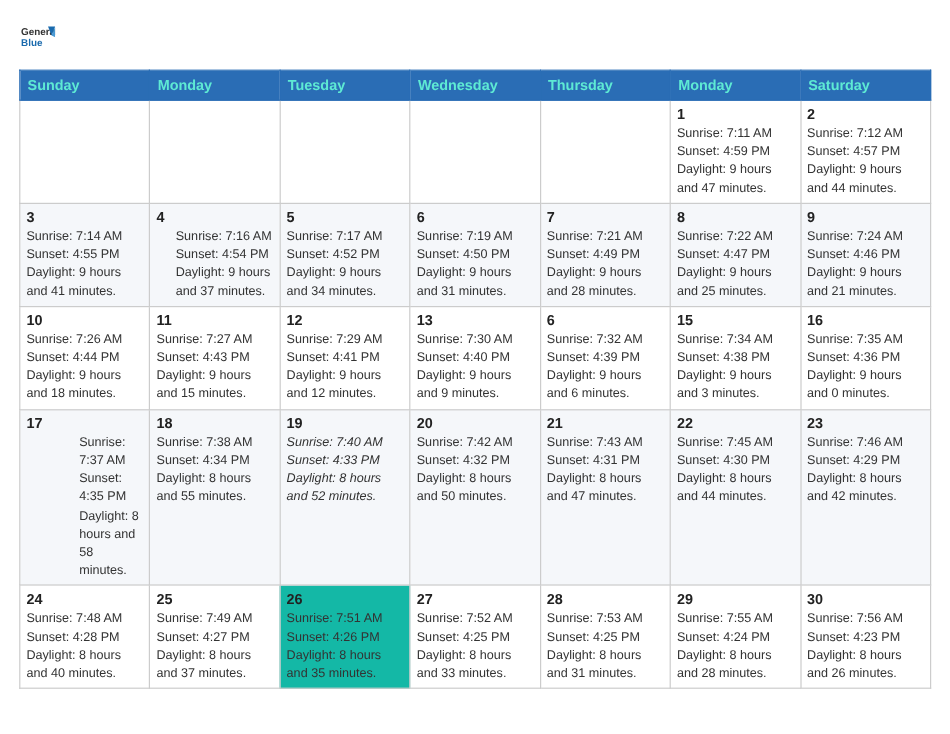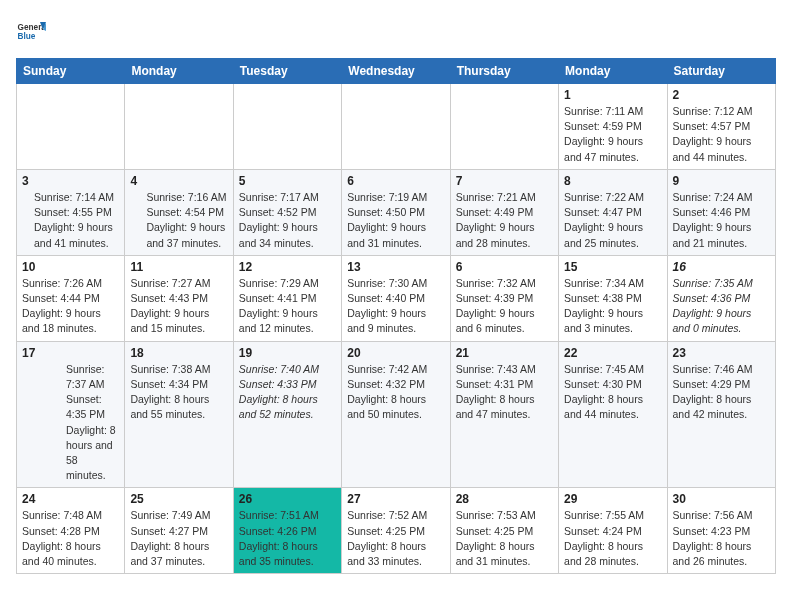--- a/index.html
+++ b/index.html
@@ -44,21 +44,21 @@
       font-size: 15px;
       color: #555;
     }
     .calendar {
       width: 100%;
       border-collapse: collapse;
       font-size: 11px;
     }
     .calendar th {
       background-color: #2a6db5;
-      color: #ffffff;
+      color: #5eead4;
       text-align: left;
       padding: 5px 6px;
       font-size: 12px;
       font-weight: bold;
       border: 1px solid #2a6db5;
     }
     .calendar td {
       border: 1px solid #ccc;
       vertical-align: top;
       padding: 4px 5px;
@@ -140,21 +140,21 @@
         <td style="background: rgb(255, 255, 255);">
           <div class="day-number">2</div>
           <div class="day-info" style="white-space: pre-line;">Sunrise: 7:12 AM
 Sunset: 4:57 PM
 Daylight: 9 hours and 44 minutes.</div>
         </td>
       </tr>
       <tr>
         <td style="background: rgb(245, 247, 250);">
           <div class="day-number">3</div>
-          <div class="day-info" style="white-space: pre-line; margin-left: 12px;">Sunrise: 7:14 AM
+          <div class="day-info" style="white-space: pre-line;">Sunrise: 7:14 AM
 Sunset: 4:55 PM
 Daylight: 9 hours and 41 minutes.</div>
         </td>
         <td style="background: rgb(245, 247, 250);">
           <div class="day-number">4</div>
           <div class="day-info" style="white-space: pre-line; margin-left: 16px;">Sunrise: 7:16 AM
 Sunset: 4:54 PM
 Daylight: 9 hours and 37 minutes.</div>
         </td>
         <td style="background: rgb(245, 247, 250);">
@@ -218,21 +218,21 @@
           <div class="day-info" style="white-space: pre-line;">Sunrise: 7:32 AM
 Sunset: 4:39 PM
 Daylight: 9 hours and 6 minutes.</div>
         </td>
         <td style="background: rgb(255, 255, 255);">
           <div class="day-number">15</div>
           <div class="day-info" style="white-space: pre-line;">Sunrise: 7:34 AM
 Sunset: 4:38 PM
 Daylight: 9 hours and 3 minutes.</div>
         </td>
-        <td style="background: rgb(255, 255, 255); font-style: italic;">
+        <td style="background: rgb(255, 255, 255);">
           <div class="day-number">16</div>
           <div class="day-info" style="white-space: pre-line;">Sunrise: 7:35 AM
 Sunset: 4:36 PM
 Daylight: 9 hours and 0 minutes.</div>
         </td>
       </tr>
       <tr>
         <td style="background: rgb(245, 247, 250);">
           <div class="day-number">17</div>
           <div class="day-info" style="white-space: pre-line; margin-left: 44px;">Sunrise: 7:37 AM

